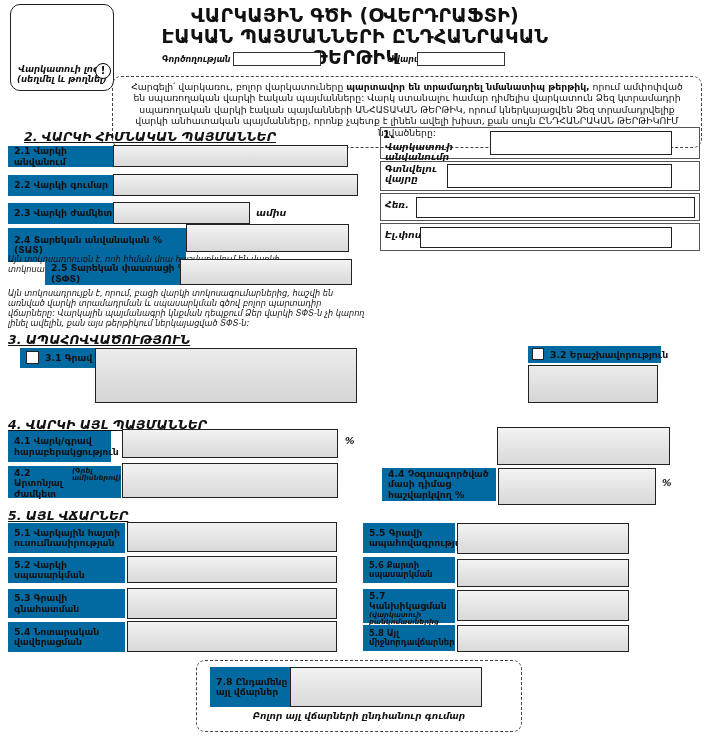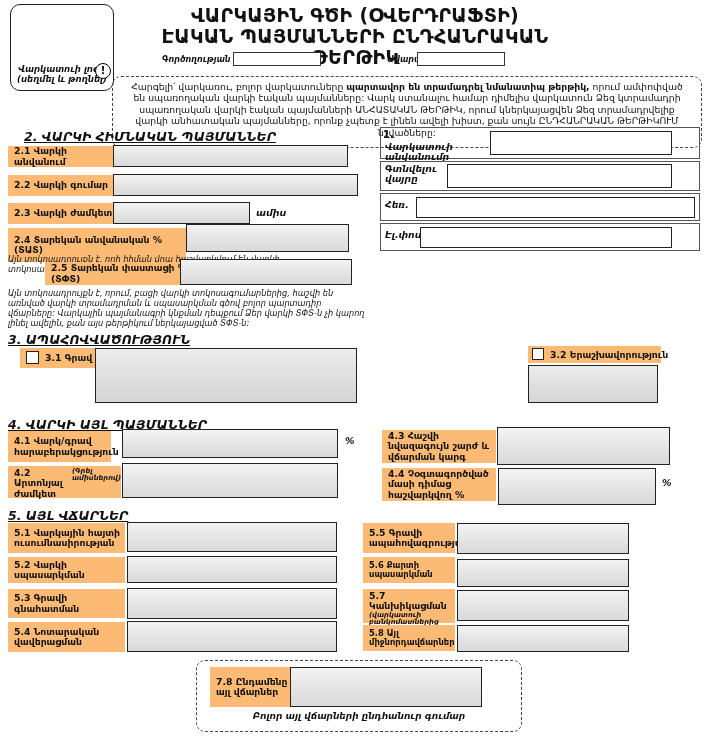--- a/index.html
+++ b/index.html
@@ -16,21 +16,21 @@
   .v-lbl{font-size:8px;font-weight:bold;font-style:italic;}
   .v-input{border:1.5px solid #333;background:#fff;padding:0;}
   
   .notice{border:1.6px dashed #444;border-radius:9px;padding:4px 14px;
           font-size:9.3px;line-height:11.4px;text-align:center;}
   .excl{border:1.7px solid #000;border-radius:50%;text-align:center;font-weight:bold;
         font-size:11px;line-height:13px;background:#fff;z-index:3;}
   
   .sec-h{font-size:12.5px;font-weight:bold;font-style:italic;text-decoration:underline;white-space:nowrap;}
   
-  .strip{background:#fdba74;display:flex;align-items:center;padding-left:6px;}
+  .strip{background:#0369a1;display:flex;align-items:center;padding-left:6px;}
   .lbl{font-weight:bold;font-size:9.3px;line-height:1.12;}
   .lbl-i{font-weight:bold;font-style:italic;font-size:9.3px;line-height:1.12;}
   .tiny{font-size:6.8px;font-style:italic;font-weight:bold;line-height:1.1;}
   .note{font-size:8.2px;font-style:italic;line-height:1.22;}
   .suffix{font-size:9.5px;font-weight:bold;font-style:italic;}
   
   input.field,div.field{border:1.5px solid #222;padding:0;margin:0;font:inherit;
      background:linear-gradient(180deg,#f3f3f3 0%,#e4e4e4 55%,#d9d9d9 100%);}
   .field.white{background:#fff;}
   .ta{border:1.5px solid #222;background:linear-gradient(180deg,#ececec 0%,#dedede 60%,#d6d6d6 100%);}
@@ -131,23 +131,20 @@
   </div>
   <input class="abs field" type="text" style="left: 122px; top: 429px; width: 216px; height: 29px;">
   <div class="abs suffix" style="left:345px;top:435px;">%</div>
 
   <div class="abs strip" style="left:8px;top:466px;width:113px;height:32px;padding-top:2px;align-items:flex-start;flex-direction:row;">
     <span class="lbl">4.2 Արտոնյալ ժամկետ</span>
     <span class="tiny">(Գրել ամիսներով)</span>
   </div>
   <input class="abs field" type="text" style="left: 122px; top: 463px; width: 216px; height: 35px;">
 
-  <div class="abs strip" style="left:382px;top:430px;width:114px;height:33px;">
-    <span class="lbl">4.3 Հաշվի նվազագույն շարժ և վճարման կարգ</span>
-  </div>
   <input class="abs field" type="text" style="left: 497px; top: 427px; width: 173px; height: 38px;">
 
   <div class="abs strip" style="left:382px;top:468px;width:114px;height:33px;">
     <span class="lbl">4.4 Չօգտագործված մասի դիմաց հաշվարկվող %</span>
   </div>
   <input class="abs field" type="text" style="left: 498px; top: 468px; width: 158px; height: 37px;">
   <div class="abs suffix" style="left:662px;top:477px;">%</div>
 
   <div class="abs sec-h" style="left:8px;top:508px;">5. ԱՅԼ ՎՃԱՐՆԵՐ</div>
 

